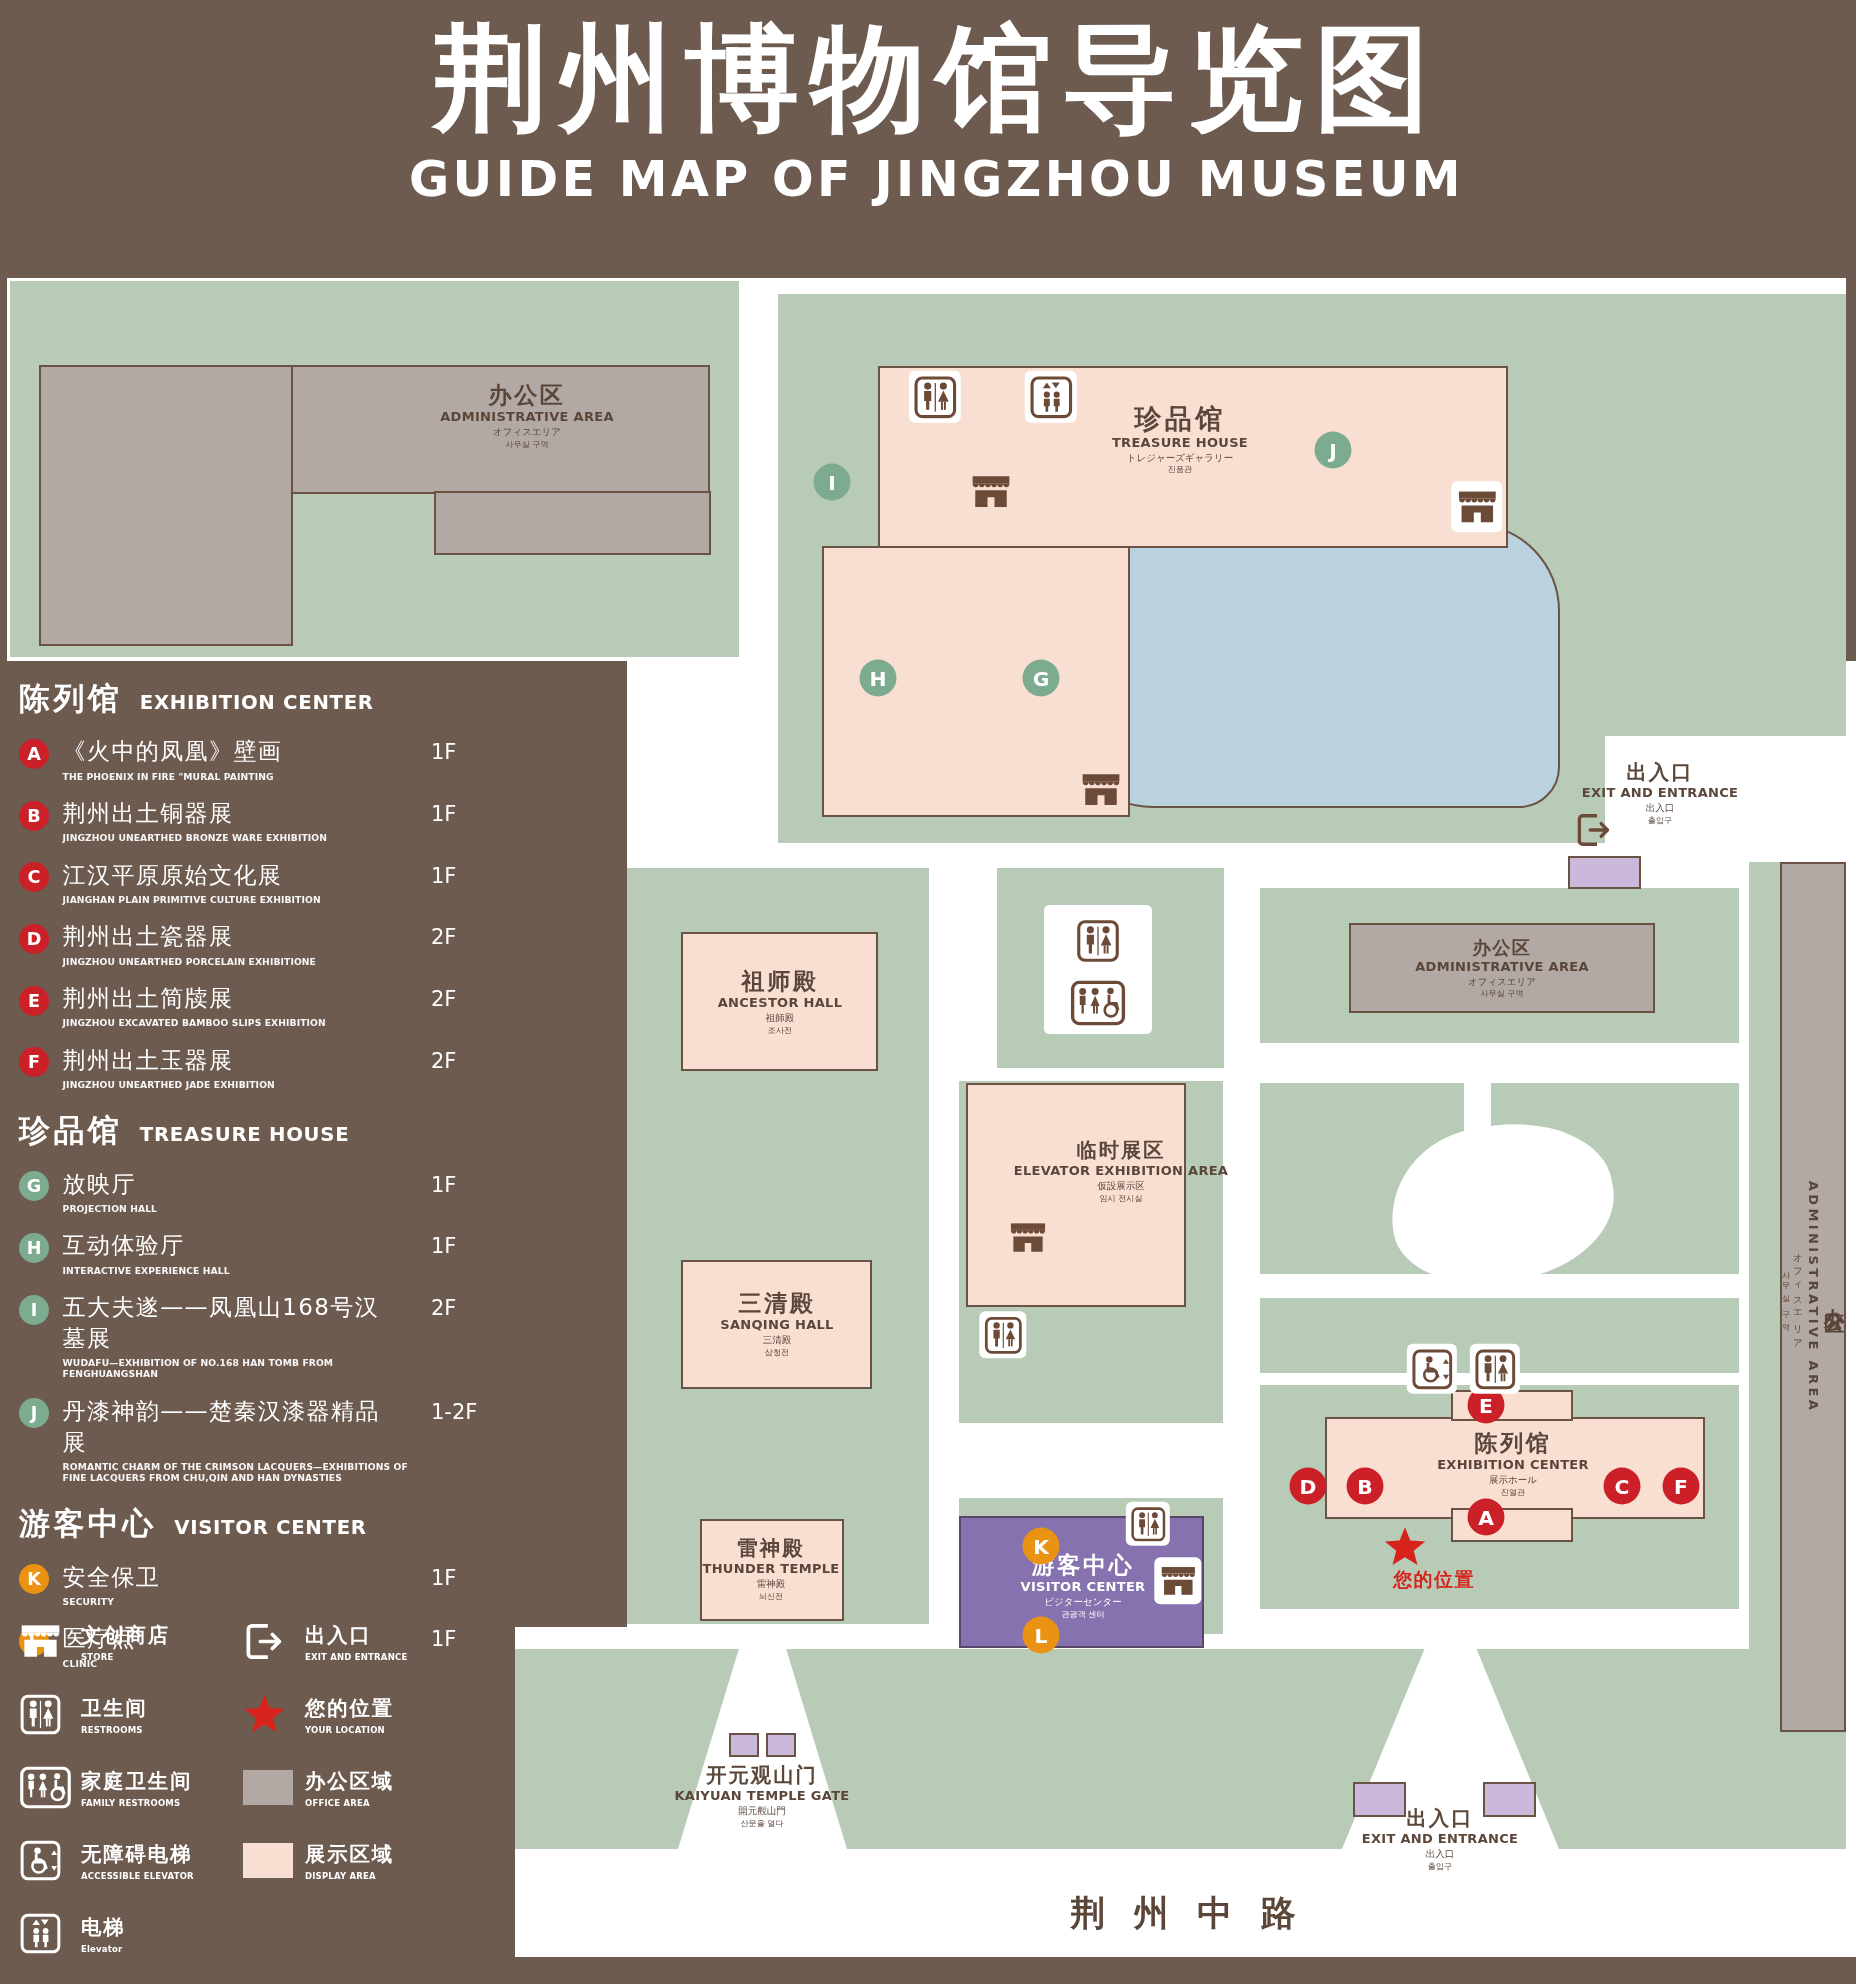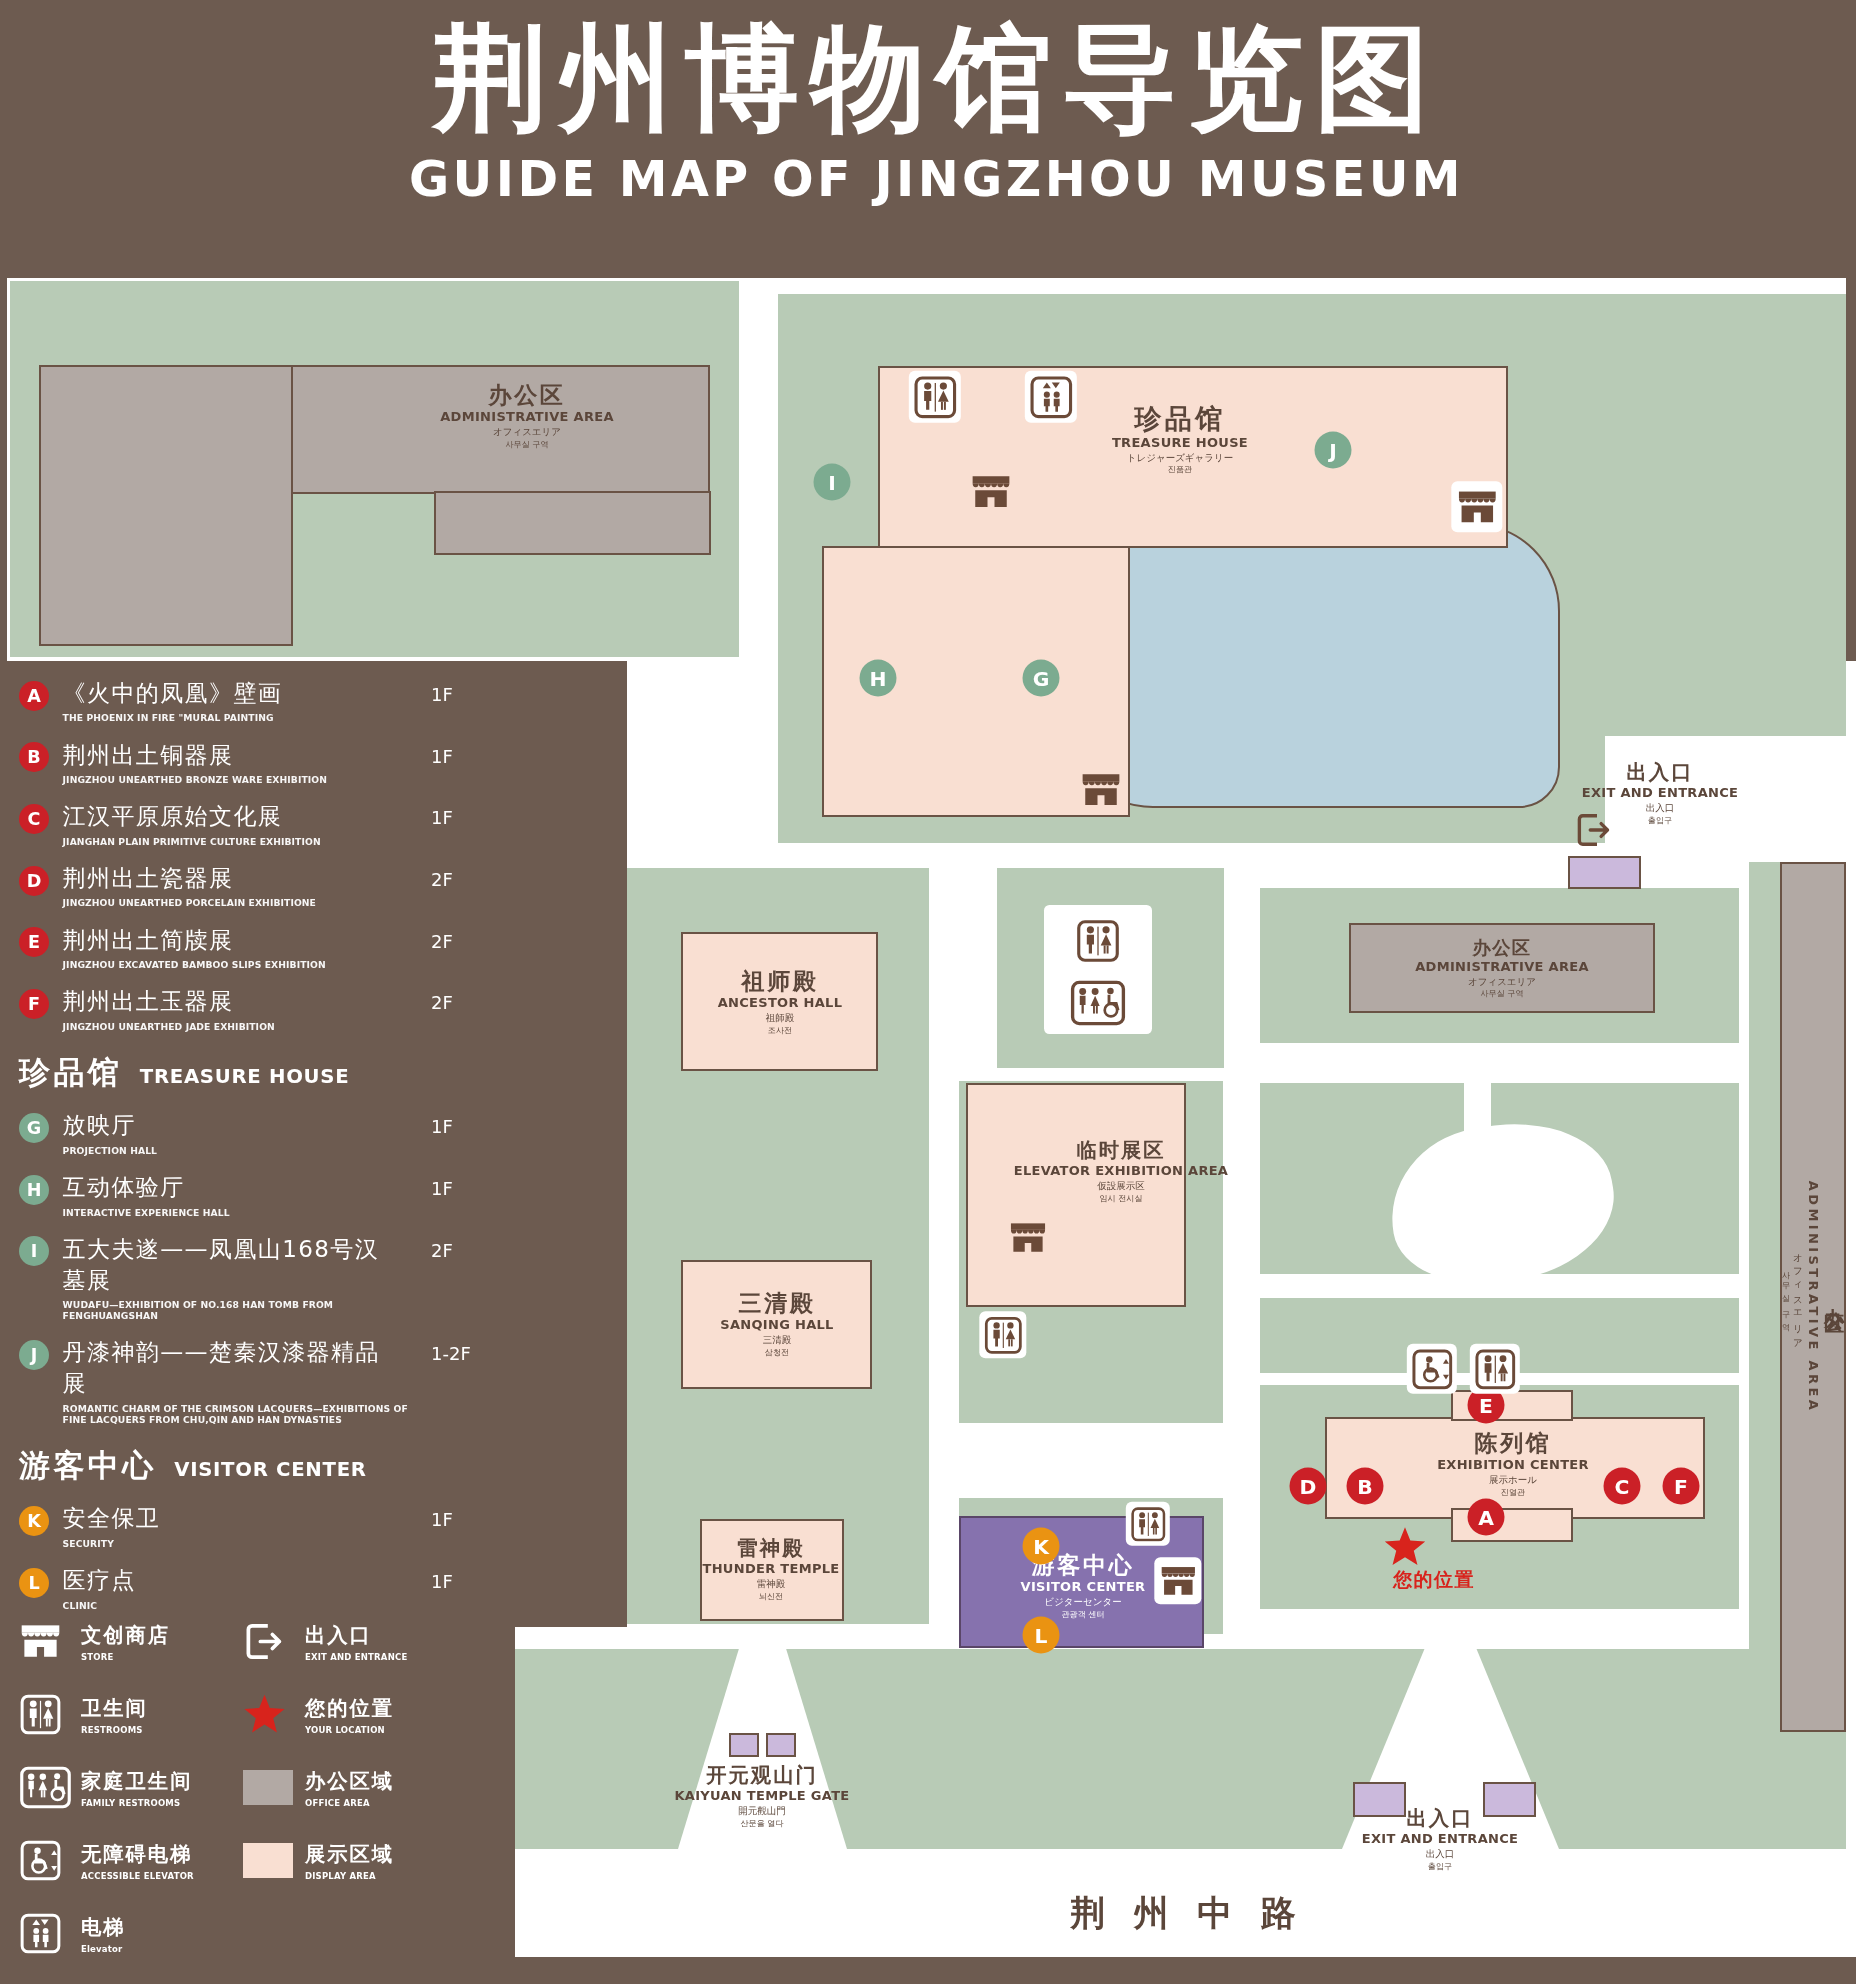--- a/index.html
+++ b/index.html
@@ -62,21 +62,21 @@
   .sb-item { display:flex; margin-bottom:16.3px; }
   .sb-marker { width:30px; height:30px; border-radius:50%; flex:none; display:flex; align-items:center;
                justify-content:center; font-size:17.6px; font-weight:bold; margin-right:13.6px; margin-top:2.7px;
                color:#fff; }
   .sb-marker.red    { background:var(--marker-red,#cb2027); }
   .sb-marker.green  { background:var(--marker-green,#7cab90); }
   .sb-marker.orange { background:var(--marker-orange,#ea9312); }
   .sb-body { flex:1; }
   .sb-line1 { display:flex; align-items:baseline; }
   .sb-zh { font-size:23px; letter-spacing:1.4px; flex:1; }
-  .sb-floor { font-size:18px; width:68px; flex:none;margin-left:36px; }
+  .sb-floor { font-size:21px; width:68px; flex:none;margin-left:36px; }
   .sb-en { font-size:9.2px; letter-spacing:0.1px; margin-top:3.4px; max-width:369px; font-weight:bold; opacity:.95; }
 
   
   #legend { position:absolute; left:19px; top:1605px; width:502px; z-index:5; color:#fff;
             display:grid; grid-template-columns:224px 278px; grid-auto-flow:column;
             grid-template-rows:repeat(5,73px); }
   .lg-item { display:flex; align-items:center; }
   .lg-icon { width:62px; flex:none; color:#fff; display:flex; align-items:center; }
   .lg-icon svg { display:block; }
   .lg-icon.starred { color:var(--location-red,#d8231c); }
@@ -371,20 +371,21 @@
       </svg>
     </div>
   </div>
 
 <div id="hdr">
   <div class="t-zh">荆州博物馆导览图</div>
   <div class="t-en">GUIDE MAP OF JINGZHOU MUSEUM</div>
 </div>
 
 <div id="sidebar">
+    <div class="sec-header"><span class="sec-zh">陈列馆</span><span class="sec-en">EXHIBITION CENTER</span></div>
     <div class="sb-item">
       <div class="sb-marker red">A</div>
       <div class="sb-body">
         <div class="sb-line1">
           <div class="sb-zh">《火中的凤凰》壁画</div>
           <div class="sb-floor">1F</div>
         </div>
         <div class="sb-en">THE PHOENIX IN FIRE "MURAL PAINTING</div>
       </div>
     </div>

